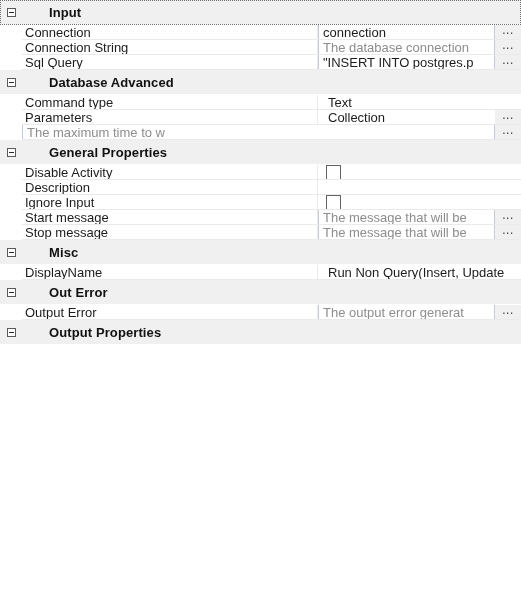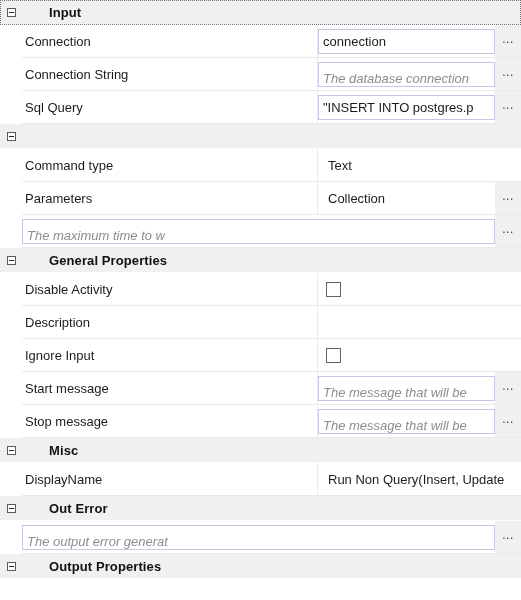--- a/index.html
+++ b/index.html
@@ -68,21 +68,21 @@
     font-weight: bold;
     font-size: 13px;
     color: #111111;
     letter-spacing: 0.1px;
     white-space: nowrap;
     padding-left: 27px;
   }
 
   
   .row {
-    height: 33px;
+    height: 15px;
     display: flex;
     align-items: stretch;
     box-sizing: border-box;
     background: #ffffff;
     position: relative;
   }
   .row .gutter {
     width: 22px;
     min-width: 22px;
     background: #ffffff;
@@ -136,22 +136,20 @@
     align-items: center;
     padding-left: 4px;
     overflow: hidden;
     white-space: nowrap;
     flex: 1;
     font-size: 13px;
     color: #1c1c1c;
   }
   .tbox.placeholder {
     color: #8d8d8d;
-    font-style: italic;
-    align-items: flex-end;
   }
   .tbox .txt {
     white-space: nowrap;
     overflow: hidden;
   }
 
   
   .ellipsis {
     width: 26px;
     min-width: 26px;
@@ -258,20 +256,21 @@
             <span class="txt">"INSERT INTO postgres.p</span>
           </div>
           <div class="ellipsis">...</div>
         </div>
       </div>
     </div>
     <div class="section">
       <span class="expander">
         <span class="expander-box"></span>
       </span>
+      <span class="title">Database Advanced</span>
     </div>
     <div class="row plainrow">
       <div class="gutter"></div>
       <div class="label">Command type</div>
       <div class="value">
         <div class="value-wrap">
           <div class="plaintext">Text</div>
         </div>
       </div>
     </div>
@@ -373,20 +372,21 @@
       </div>
     </div>
     <div class="section">
       <span class="expander">
         <span class="expander-box"></span>
       </span>
       <span class="title">Out Error</span>
     </div>
     <div class="row">
       <div class="gutter"></div>
+      <div class="label">Output Error</div>
       <div class="value">
         <div class="value-wrap">
           <div class="tbox placeholder">
             <span class="txt">The output error generat</span>
           </div>
           <div class="ellipsis">...</div>
         </div>
       </div>
     </div>
     <div class="section">

